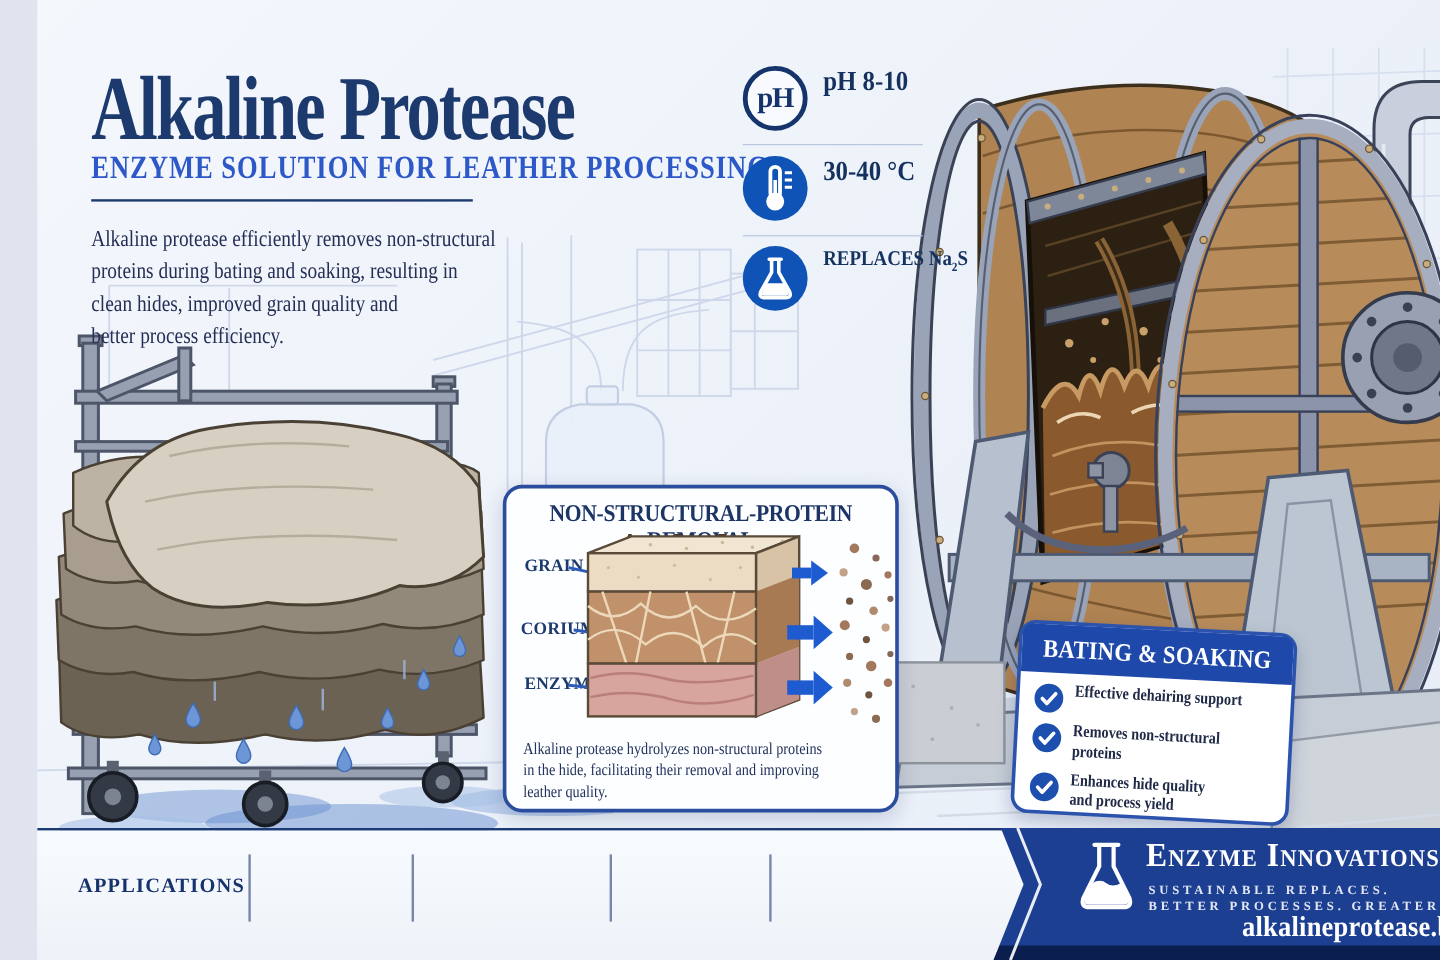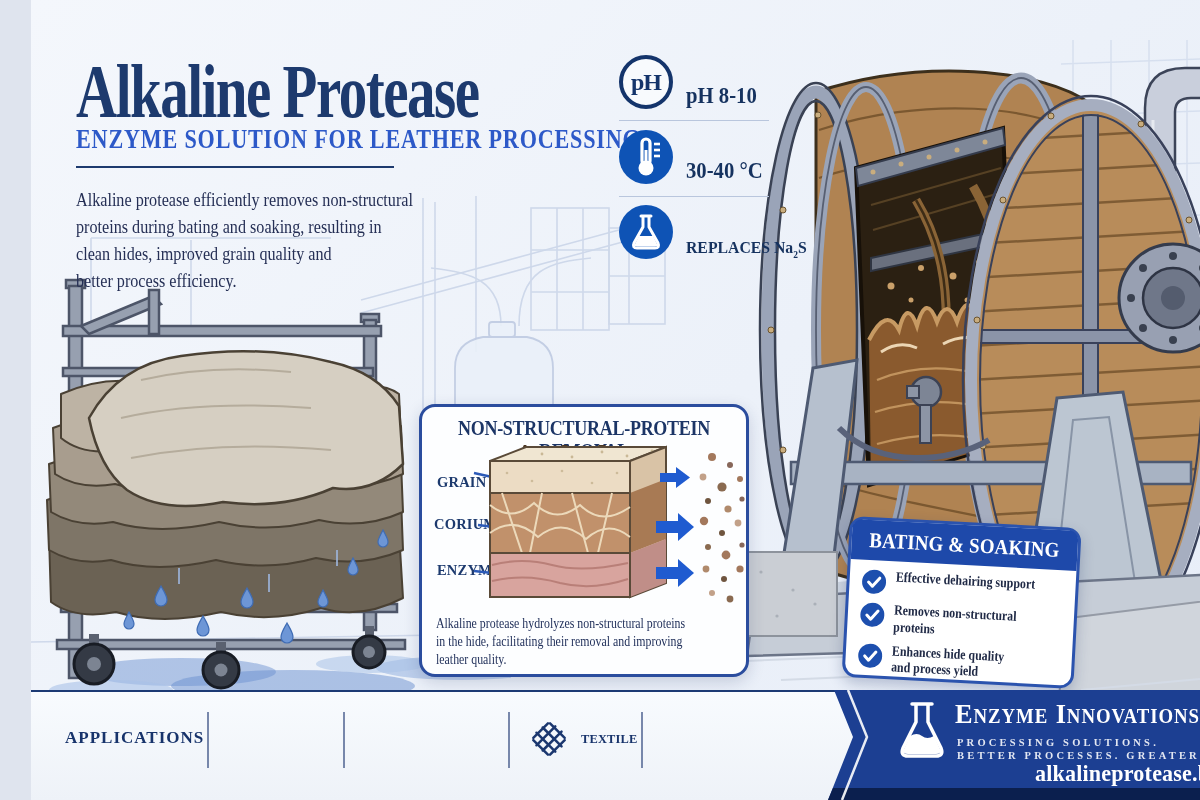--- a/index.html
+++ b/index.html
@@ -13,21 +13,21 @@
   
   .main-title{left:45px;top:48px;width:700px;font-size:76px;font-weight:bold;
     color:#1d3a6e;letter-spacing:-2px;transform:scaleX(.75);white-space:nowrap;}
   .subtitle{left:45px;top:124px;width:640px;font-size:27px;font-weight:bold;
     color:#2d59c8;letter-spacing:1px;transform:scaleX(.82);white-space:nowrap;}
   .title-underline{left:45px;top:166px;width:318px;height:0;border-top:2.5px solid #1d3a6e;}
   .description{left:45px;top:186px;width:560px;font-size:19px;line-height:27px;
     color:#252f55;font-weight:500;transform:scaleX(.85);}
 
   
-  .spec-row{left:588px;display:flex;align-items:flex-end;gap:13px;}
+  .spec-row{left:588px;display:flex;align-items:flex-start;gap:13px;}
   .spec-circle{width:54px;height:54px;border-radius:50%;flex:0 0 auto;
     display:flex;align-items:center;justify-content:center;}
   .spec-circle.outline{border:4px solid #14346b;background:rgba(255,255,255,.55);box-sizing:border-box;}
   .spec-circle.fill{background:#0e53b5;}
   .ph-symbol{font-size:24px;font-weight:bold;color:#14346b;letter-spacing:-1px;}
   .spec-label{font-size:23px;font-weight:bold;color:#15325f;transform:scaleX(.9);
     transform-origin:0 50%;white-space:nowrap;}
   .spec-label.small{font-size:17.5px;}
   .spec-label sub{font-size:.6em;}
   .spec-divider{left:588px;width:150px;height:0;border-top:1.5px solid #b9c6dd;}
@@ -403,21 +403,21 @@
       <svg width="54" height="54" viewBox="0 0 54 54">
         <path d="M22,11 L32,11 M24,11 L24,22 L15,38 Q13,43 18,43 L36,43 Q41,43 39,38 L30,22 L30,11" fill="none" stroke="#fff" stroke-width="3" stroke-linecap="round" stroke-linejoin="round"></path>
         <path d="M20,31 L34,31 L38,39 Q39,41.5 36,41.5 L18,41.5 Q15,41.5 16,39 Z" fill="#fff"></path>
       </svg>
     </div>
     <span class="spec-label small"><span>REPLACES Na</span><sub>2</sub><span>S</span></span>
   </div>
 
   <div class="abs removal-card">
     <div class="removal-title cond">NON-STRUCTURAL-PROTEIN REMOVAL</div>
-    <div class="layer-label" style="left:15px;top:67px">GRAIN</div>
+    <div class="layer-label" style="left:15px;top:57px">GRAIN</div>
     <div class="layer-label" style="left:12px;top:109px">CORIUM</div>
     <div class="layer-label" style="left:15px;top:155px">ENZYME</div>
     <svg style="position:absolute;left:0;top:38px" width="324" height="170" viewBox="0 0 324 170">
 
       <g stroke="#2b5ab8" stroke-width="2.5">
         <line x1="52" y1="28" x2="70" y2="32"></line>
           <line x1="56" y1="80" x2="72" y2="82"></line>
           <line x1="52" y1="126" x2="70" y2="128"></line>
       </g>
       <g fill="#2b5ab8">
@@ -535,45 +535,30 @@
   </div>
 
   <div class="abs footer-bar"></div>
   <div class="applications-label">APPLICATIONS</div>
   <div class="footer-divider" style="left:176px"></div>
 
   <div class="footer-divider" style="left:312px"></div>
 
   <div class="footer-divider" style="left:477px"></div>
 
-  <div class="footer-item" style="left:495px;top:716px">
-    <svg width="46" height="46" viewBox="0 0 44 44">
-      <g stroke="#1b376f" stroke-width="2.4" stroke-linecap="round">
-        <line x1="7" y1="21" x2="21" y2="7"></line>
-          <line x1="10" y1="28" x2="28" y2="10"></line>
-        <line x1="16" y1="33" x2="34" y2="15"></line>
-          <line x1="23" y1="37" x2="37" y2="23"></line>
-        <line x1="7" y1="23" x2="21" y2="37"></line>
-          <line x1="10" y1="16" x2="28" y2="34"></line>
-        <line x1="16" y1="11" x2="34" y2="29"></line>
-          <line x1="23" y1="7" x2="37" y2="21"></line>
-      </g>
-    </svg>
-    <span class="footer-item-label">TEXTILE</span>
-  </div>
   <div class="footer-divider" style="left:610px"></div>
 
 
   <svg class="abs" style="left:780px;top:690px" width="420" height="110" viewBox="0 0 420 110">
     <polygon points="23,0 420,0 420,110 17,110 42,47" fill="#1c3f92"></polygon>
     <polygon points="22,98 420,98 420,110 17,110" fill="#0b1f4e"></polygon>
     <polyline points="37,0 56,47 31,110" fill="none" stroke="#ffffff" stroke-width="2.5" opacity=".9"></polyline>
   </svg>
   <svg class="abs" style="left:866px;top:700px" width="50" height="68" viewBox="0 0 50 68">
     <path d="M15,4 L35,4 M19,4 L19,22 L6,48 Q3,56 11,56 L39,56 Q47,56 44,48 L31,22 L31,4" fill="none" stroke="#fff" stroke-width="3.5" stroke-linecap="round" stroke-linejoin="round"></path>
     <path d="M13,36 Q20,32 25,36 Q30,40 37,36 L43,49 Q45,54 39,54 L11,54 Q5,54 7,49 Z" fill="#fff"></path>
   </svg>
   <div class="brand-name cond">Enzyme Innovations</div>
-  <div class="brand-tagline" style="top:737px">PROCESSING SOLUTIONS.</div>
+  <div class="brand-tagline" style="top:737px">SUSTAINABLE REPLACES.</div>
   <div class="brand-tagline" style="top:750px">BETTER PROCESSES. GREATER VALUE.</div>
   <div class="brand-website cond">alkalineprotease.bio</div>
 
 </div>
 
 </body></html>

